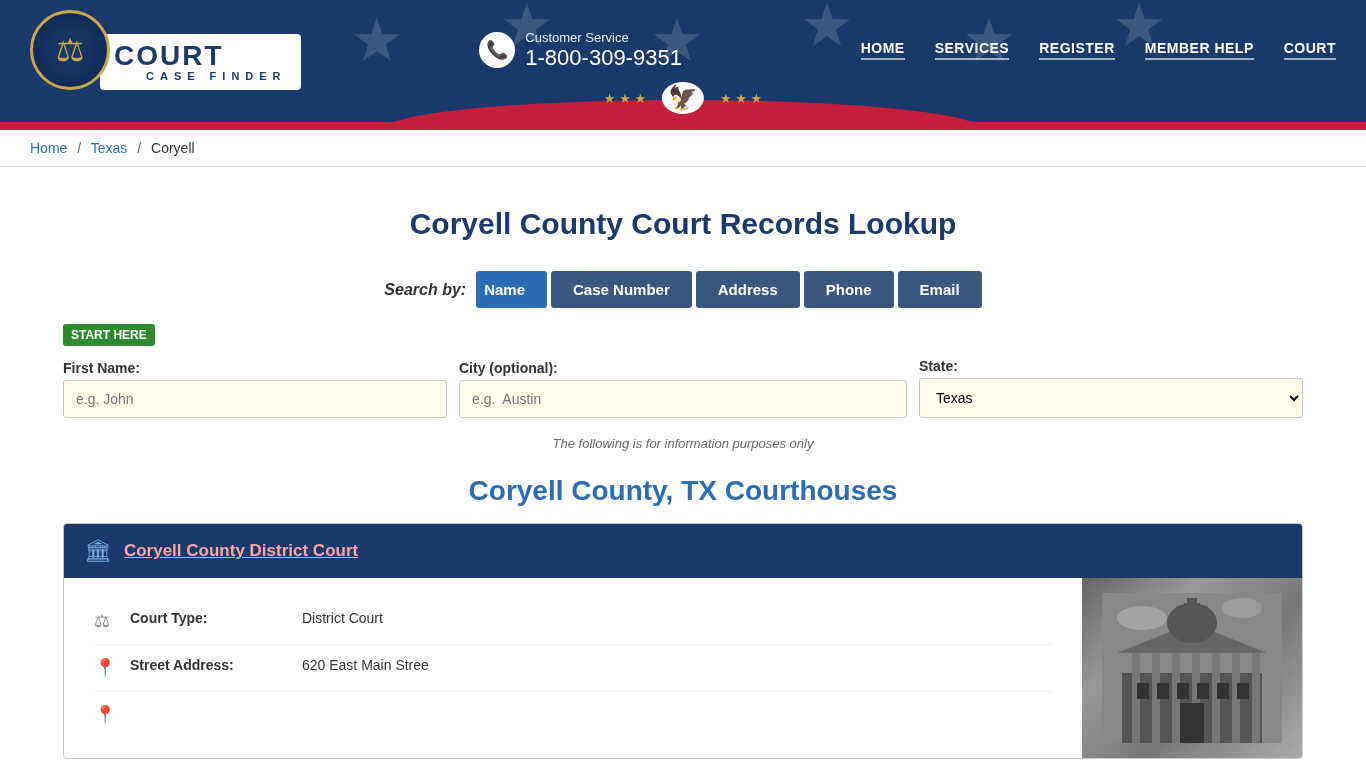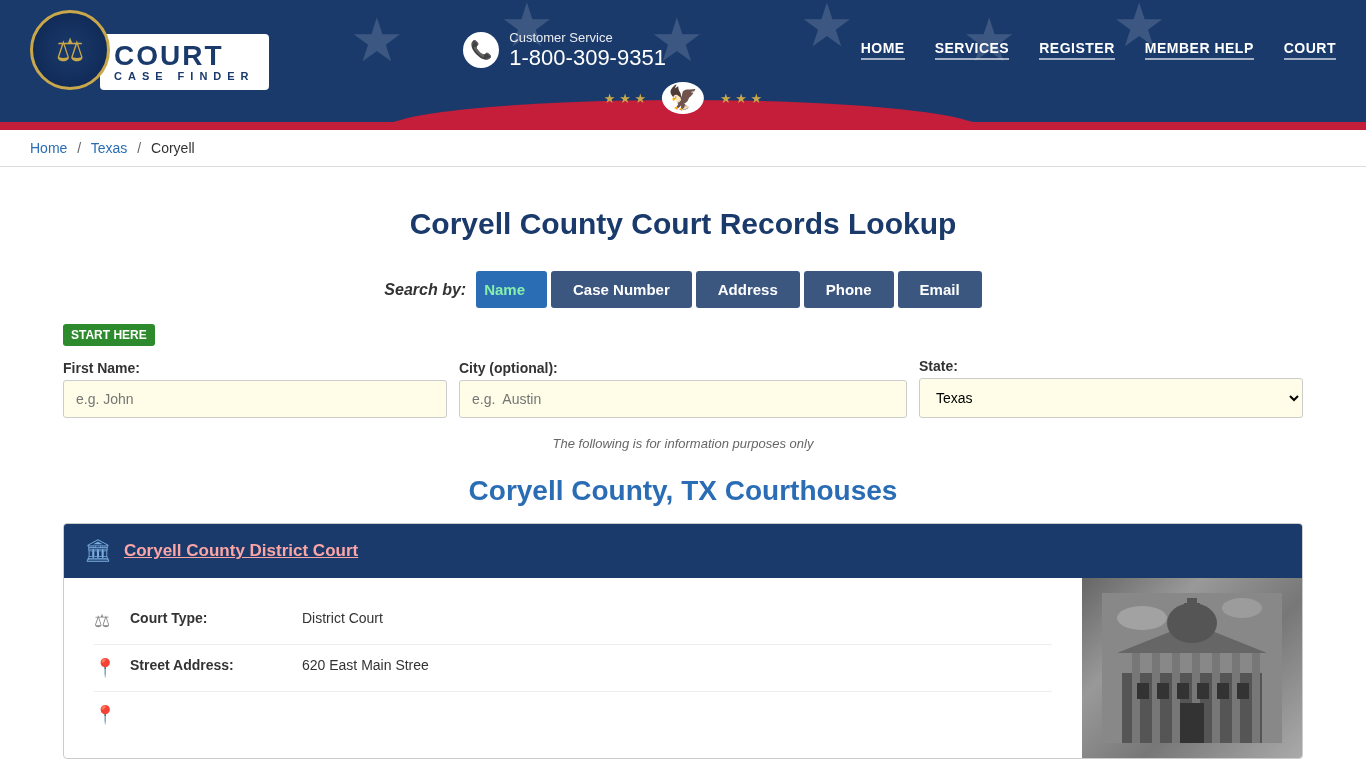--- a/index.html
+++ b/index.html
@@ -58,20 +58,21 @@
       font-weight: 900;
       color: #1a3a6b;
       letter-spacing: 2px;
       line-height: 1;
     }
     .logo-case-finder {
       font-size: 11px;
       letter-spacing: 6px;
       color: #1a3a6b;
       font-weight: 600;
+      margin-left: 32px;
     }
     .customer-service {
       display: flex;
       align-items: center;
       gap: 10px;
       color: #fff;
     }
     .phone-icon {
       width: 36px;
       height: 36px;
@@ -162,21 +163,21 @@
     .tab-btn {
       padding: 10px 22px;
       border: none;
       cursor: pointer;
       font-size: 15px;
       font-weight: 700;
       border-radius: 3px;
     }
     .tab-active {
       background: #2a6db5;
-      color: #86efac;
+      color: #ffffff;
       padding-left: 8px;
     }
     .tab-inactive {
       background: #1a3a6b;
       color: #fff;
       opacity: 0.85;
     }
 
     
     .start-here-badge {

